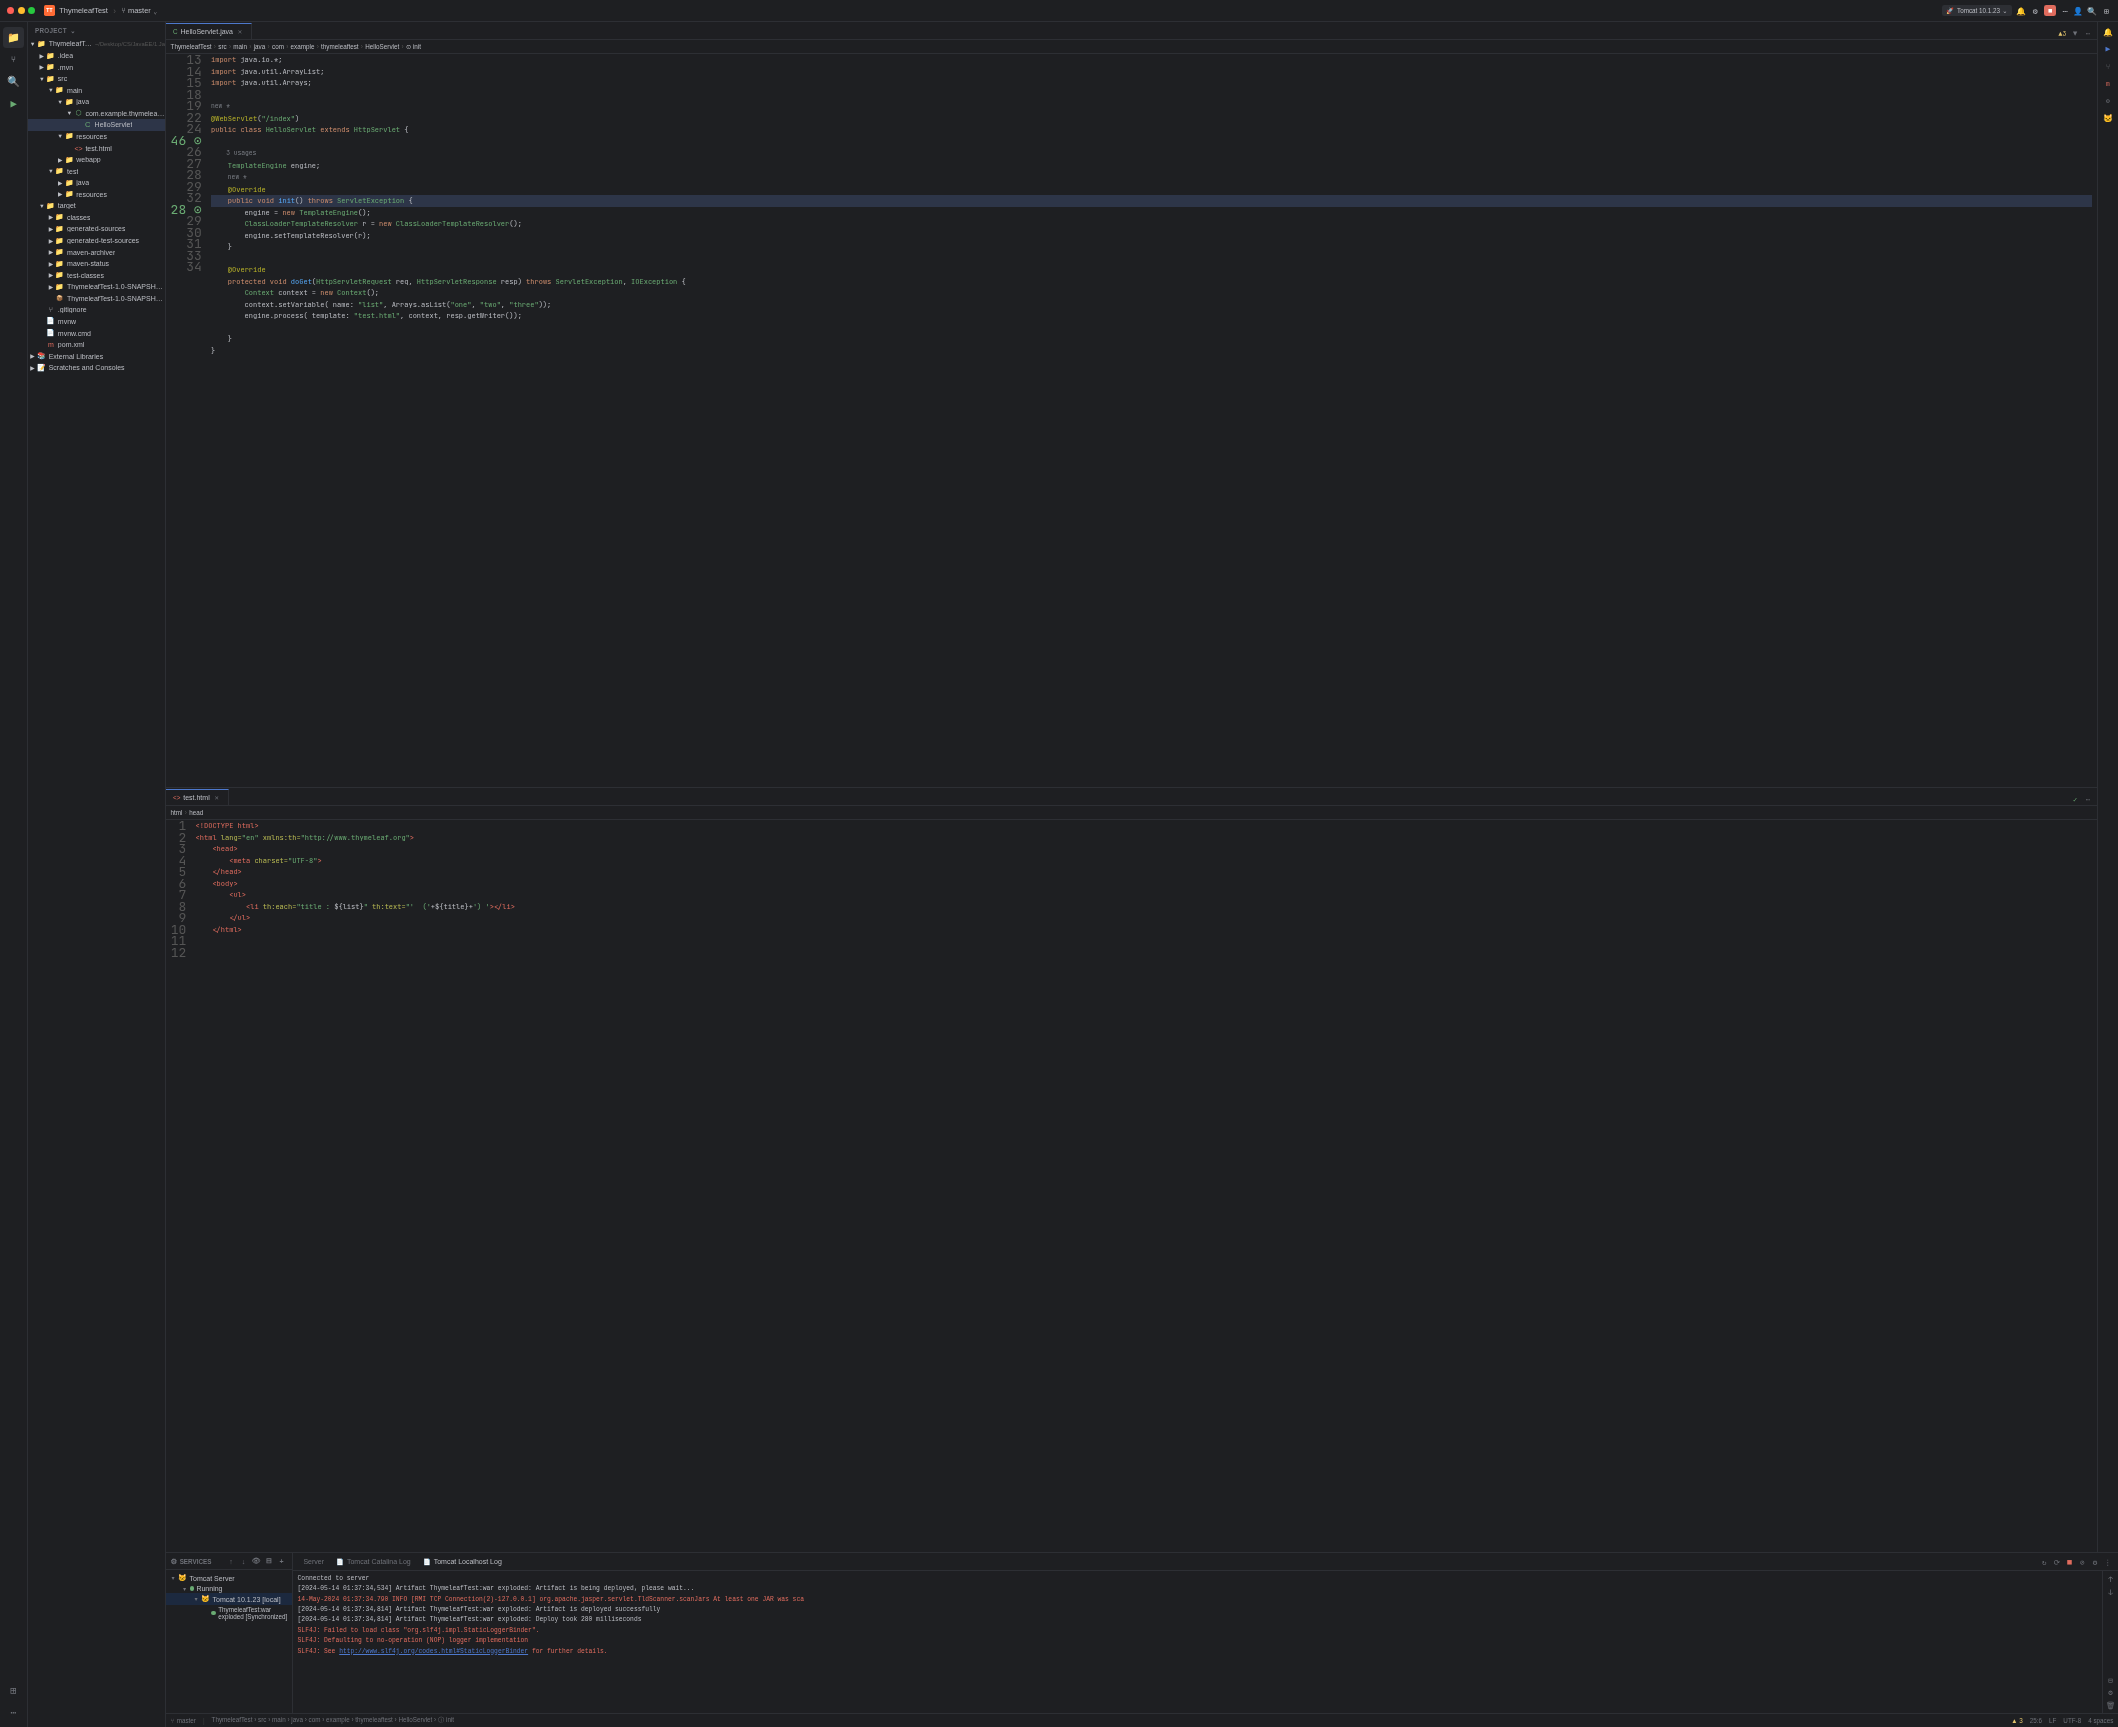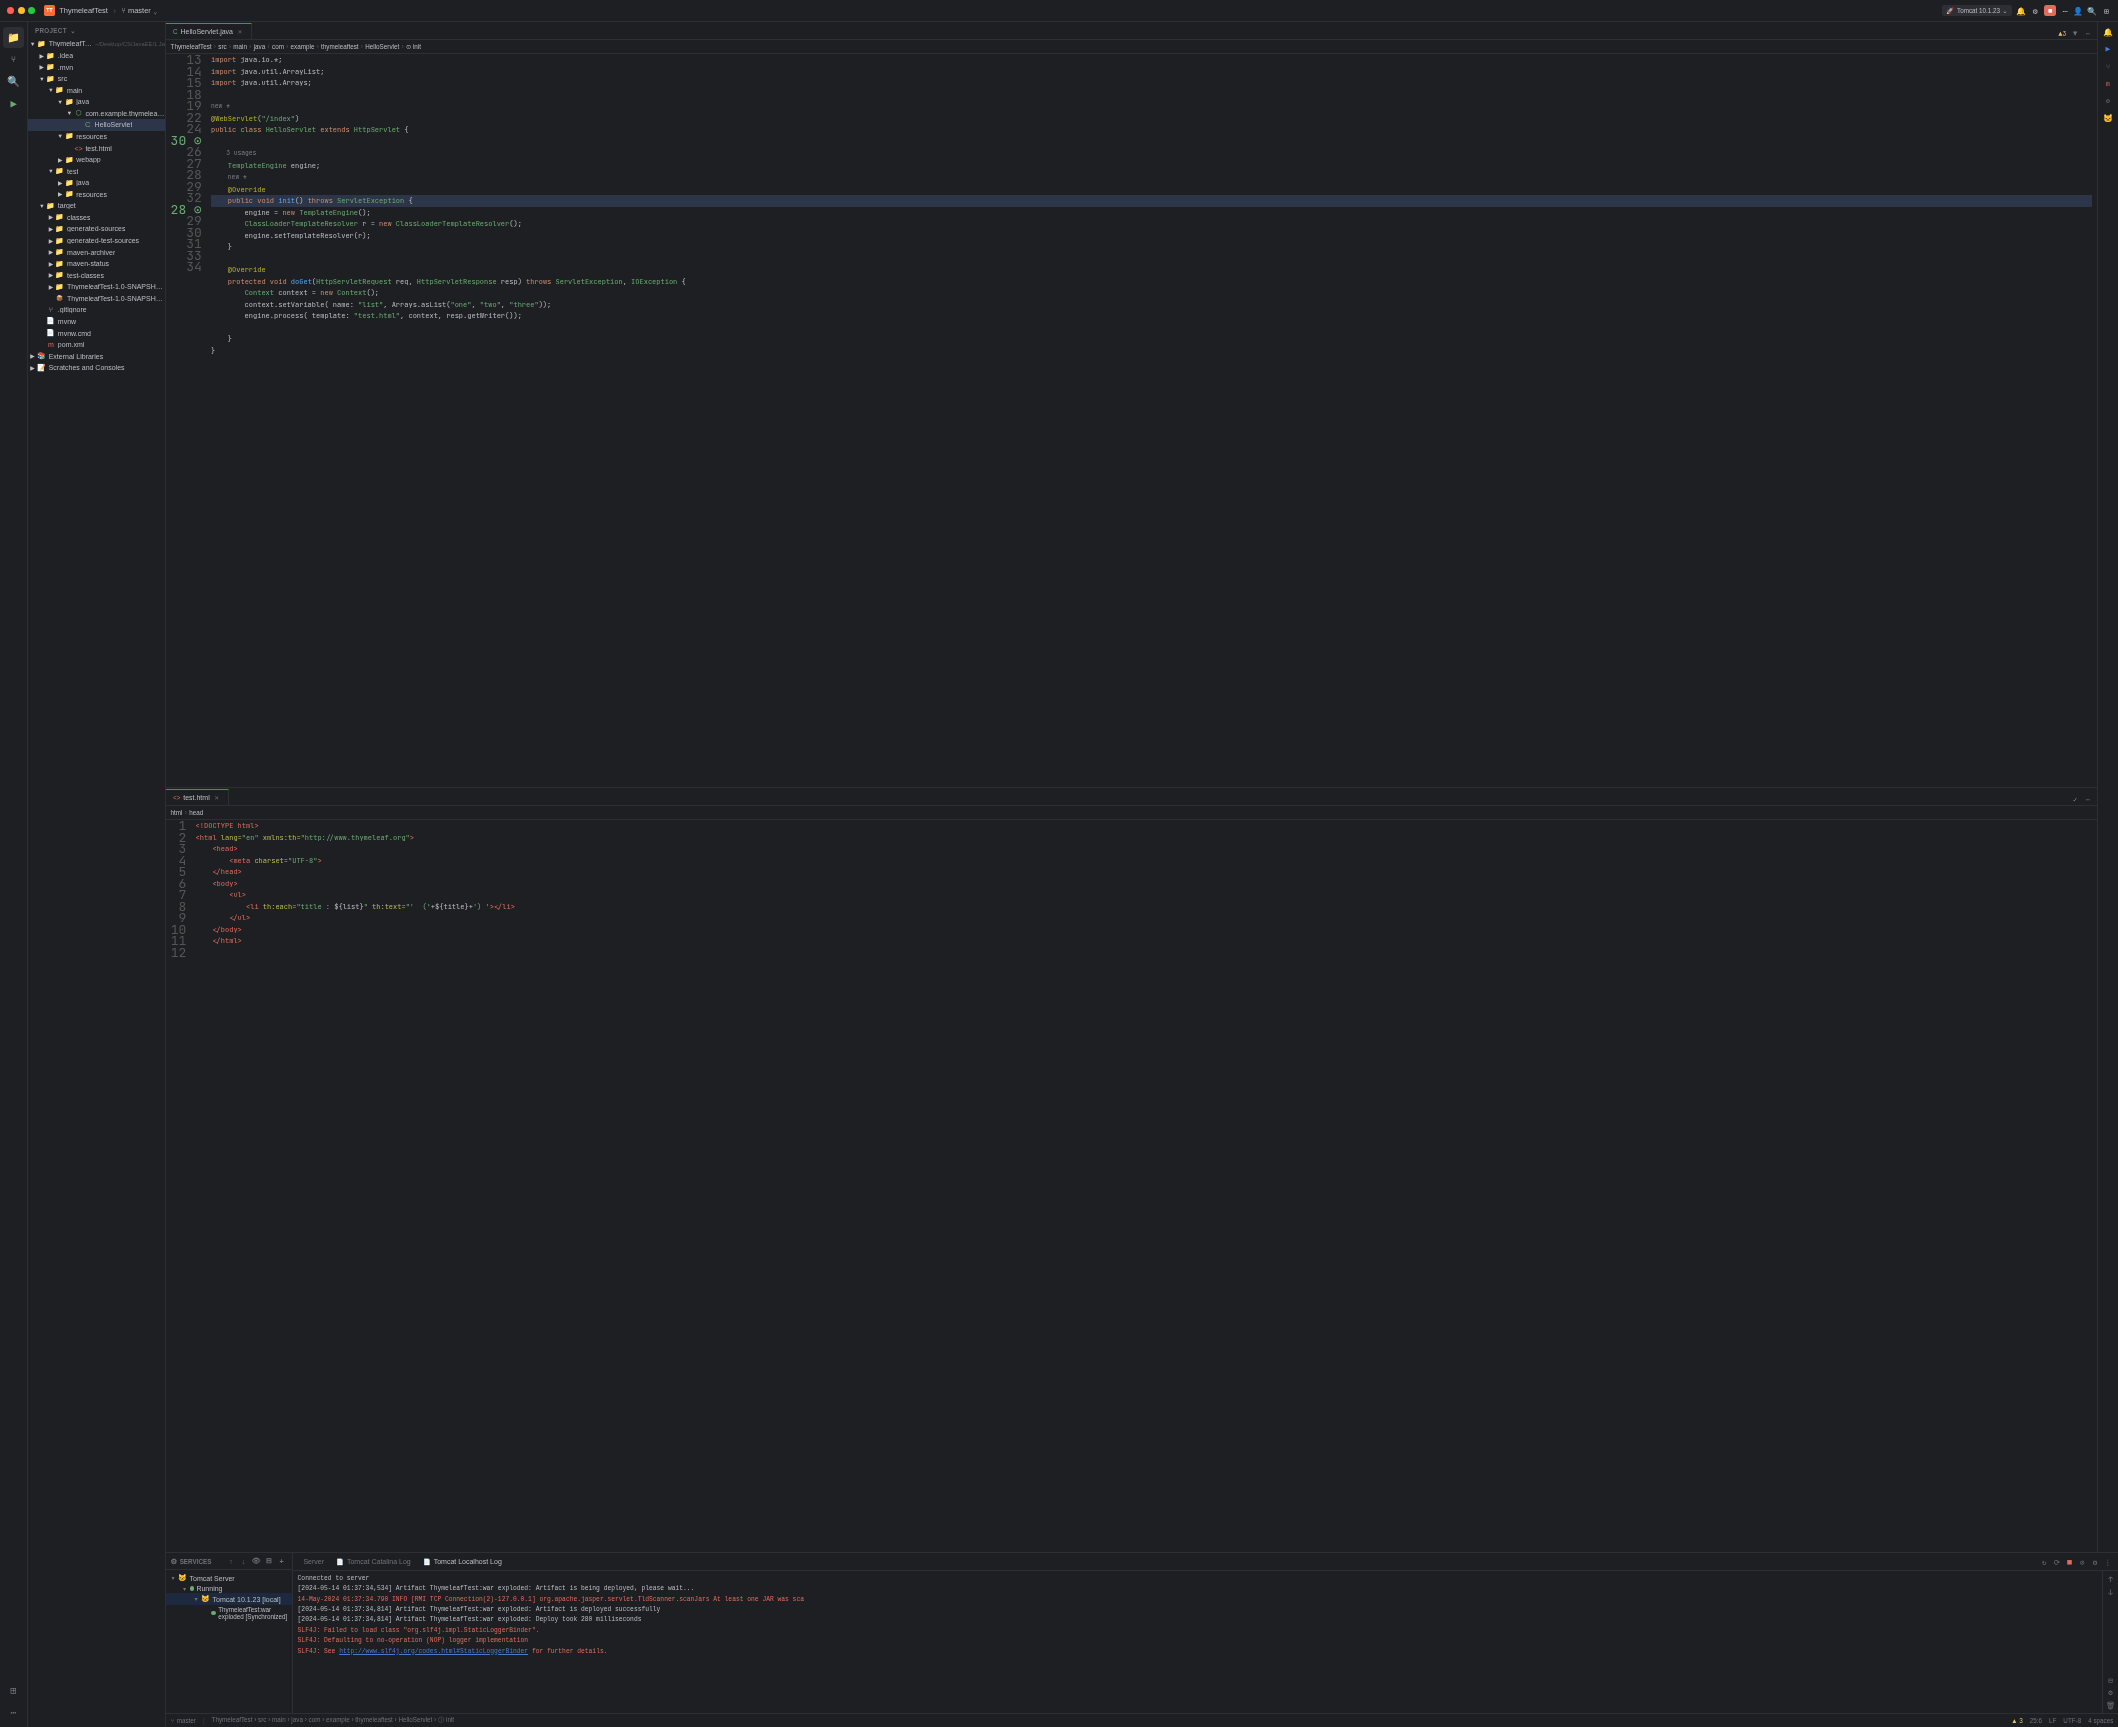--- a/index.html
+++ b/index.html
@@ -810,21 +810,21 @@
               <div style="line-height:11.5px;">15</div>
               <div style="line-height:11.5px;color:#3c3f41;"> </div>
               <div style="line-height:11.5px;"> </div>
               <div style="line-height:11.5px;">18</div>
               <div style="line-height:11.5px;">19</div>
               <div style="line-height:11.5px;"> </div>
               <div style="line-height:11.5px;"> </div>
               <div style="line-height:11.5px;">22</div>
               <div style="line-height:11.5px;"> </div>
               <div style="line-height:11.5px;">24</div>
-              <div style="line-height:11.5px;color:#6aab73;">30 ⊙</div>
+              <div style="line-height:11.5px;color:#6aab73;">46 ⊙</div>
               <div style="line-height:11.5px;">26</div>
               <div style="line-height:11.5px;">27</div>
               <div style="line-height:11.5px;">28</div>
               <div style="line-height:11.5px;">29</div>
               <div style="line-height:11.5px;"> </div>
               <div style="line-height:11.5px;"> </div>
               <div style="line-height:11.5px;">32</div>
               <div style="line-height:11.5px;color:#6aab73;">28 ⊙</div>
               <div style="line-height:11.5px;">29</div>
               <div style="line-height:11.5px;">30</div>
@@ -903,21 +903,20 @@
             <div class="code-content">
               <div class="code-line"><span class="tag">&lt;!DOCTYPE html&gt;</span></div>
               <div class="code-line"><span class="tag">&lt;html</span> <span class="attr">lang=</span><span class="attr-val">"en"</span> <span class="attr">xmlns:th=</span><span class="attr-val">"http://www.thymeleaf.org"</span><span class="tag">&gt;</span></div>
               <div class="code-line">    <span class="tag">&lt;head&gt;</span></div>
               <div class="code-line">        <span class="tag">&lt;meta</span> <span class="attr">charset=</span><span class="attr-val">"UTF-8"</span><span class="tag">&gt;</span></div>
               <div class="code-line">    <span class="tag">&lt;/head&gt;</span></div>
               <div class="code-line">    <span class="tag">&lt;body&gt;</span></div>
               <div class="code-line">        <span class="tag">&lt;ul&gt;</span></div>
               <div class="code-line">            <span class="tag">&lt;li</span> <span class="attr">th:each=</span><span class="attr-val">"title : <span style="color:#bcbec4;">${list}</span>"</span> <span class="attr">th:text=</span><span class="attr-val">"'  ('</span>+<span style="color:#bcbec4;">${title}</span>+<span class="attr-val">') '</span><span class="tag">&gt;&lt;/li&gt;</span></div>
               <div class="code-line">        <span class="tag">&lt;/ul&gt;</span></div>
-              <div class="code-line">    <span class="tag">&lt;/body&gt;</span></div>
               <div class="code-line">    <span class="tag">&lt;/html&gt;</span></div>
             </div>
           </div>
         </div>
       </div>
 
       <div id="right-panel">
         <div class="right-panel-icon">🔔</div>
         <div class="right-panel-icon active" style="color:#4d78cc;">▶</div>
         <div class="right-panel-icon" style="font-size:7px;">⑂</div>

